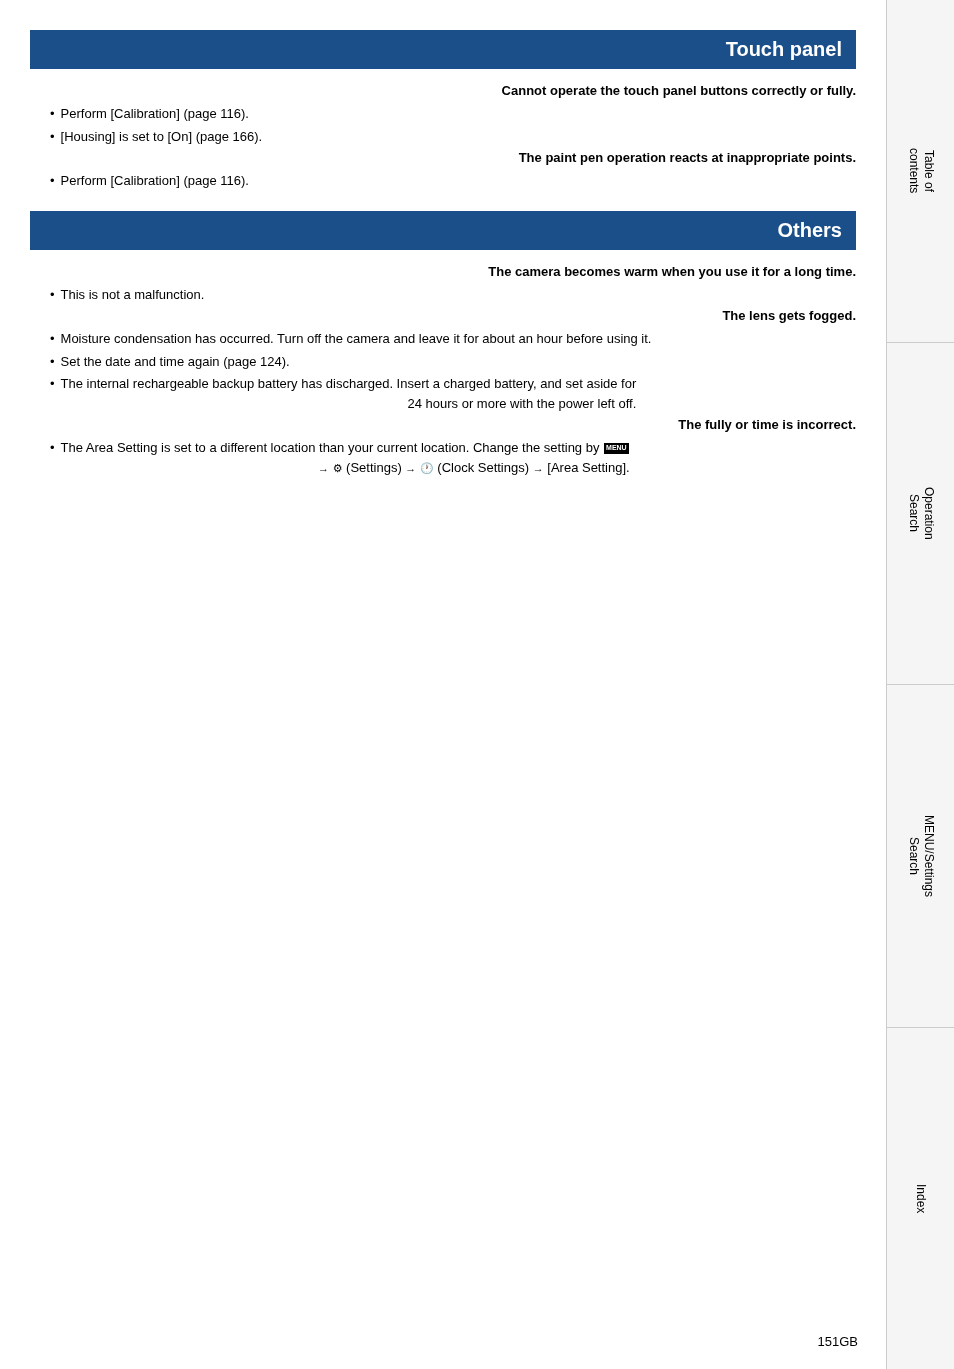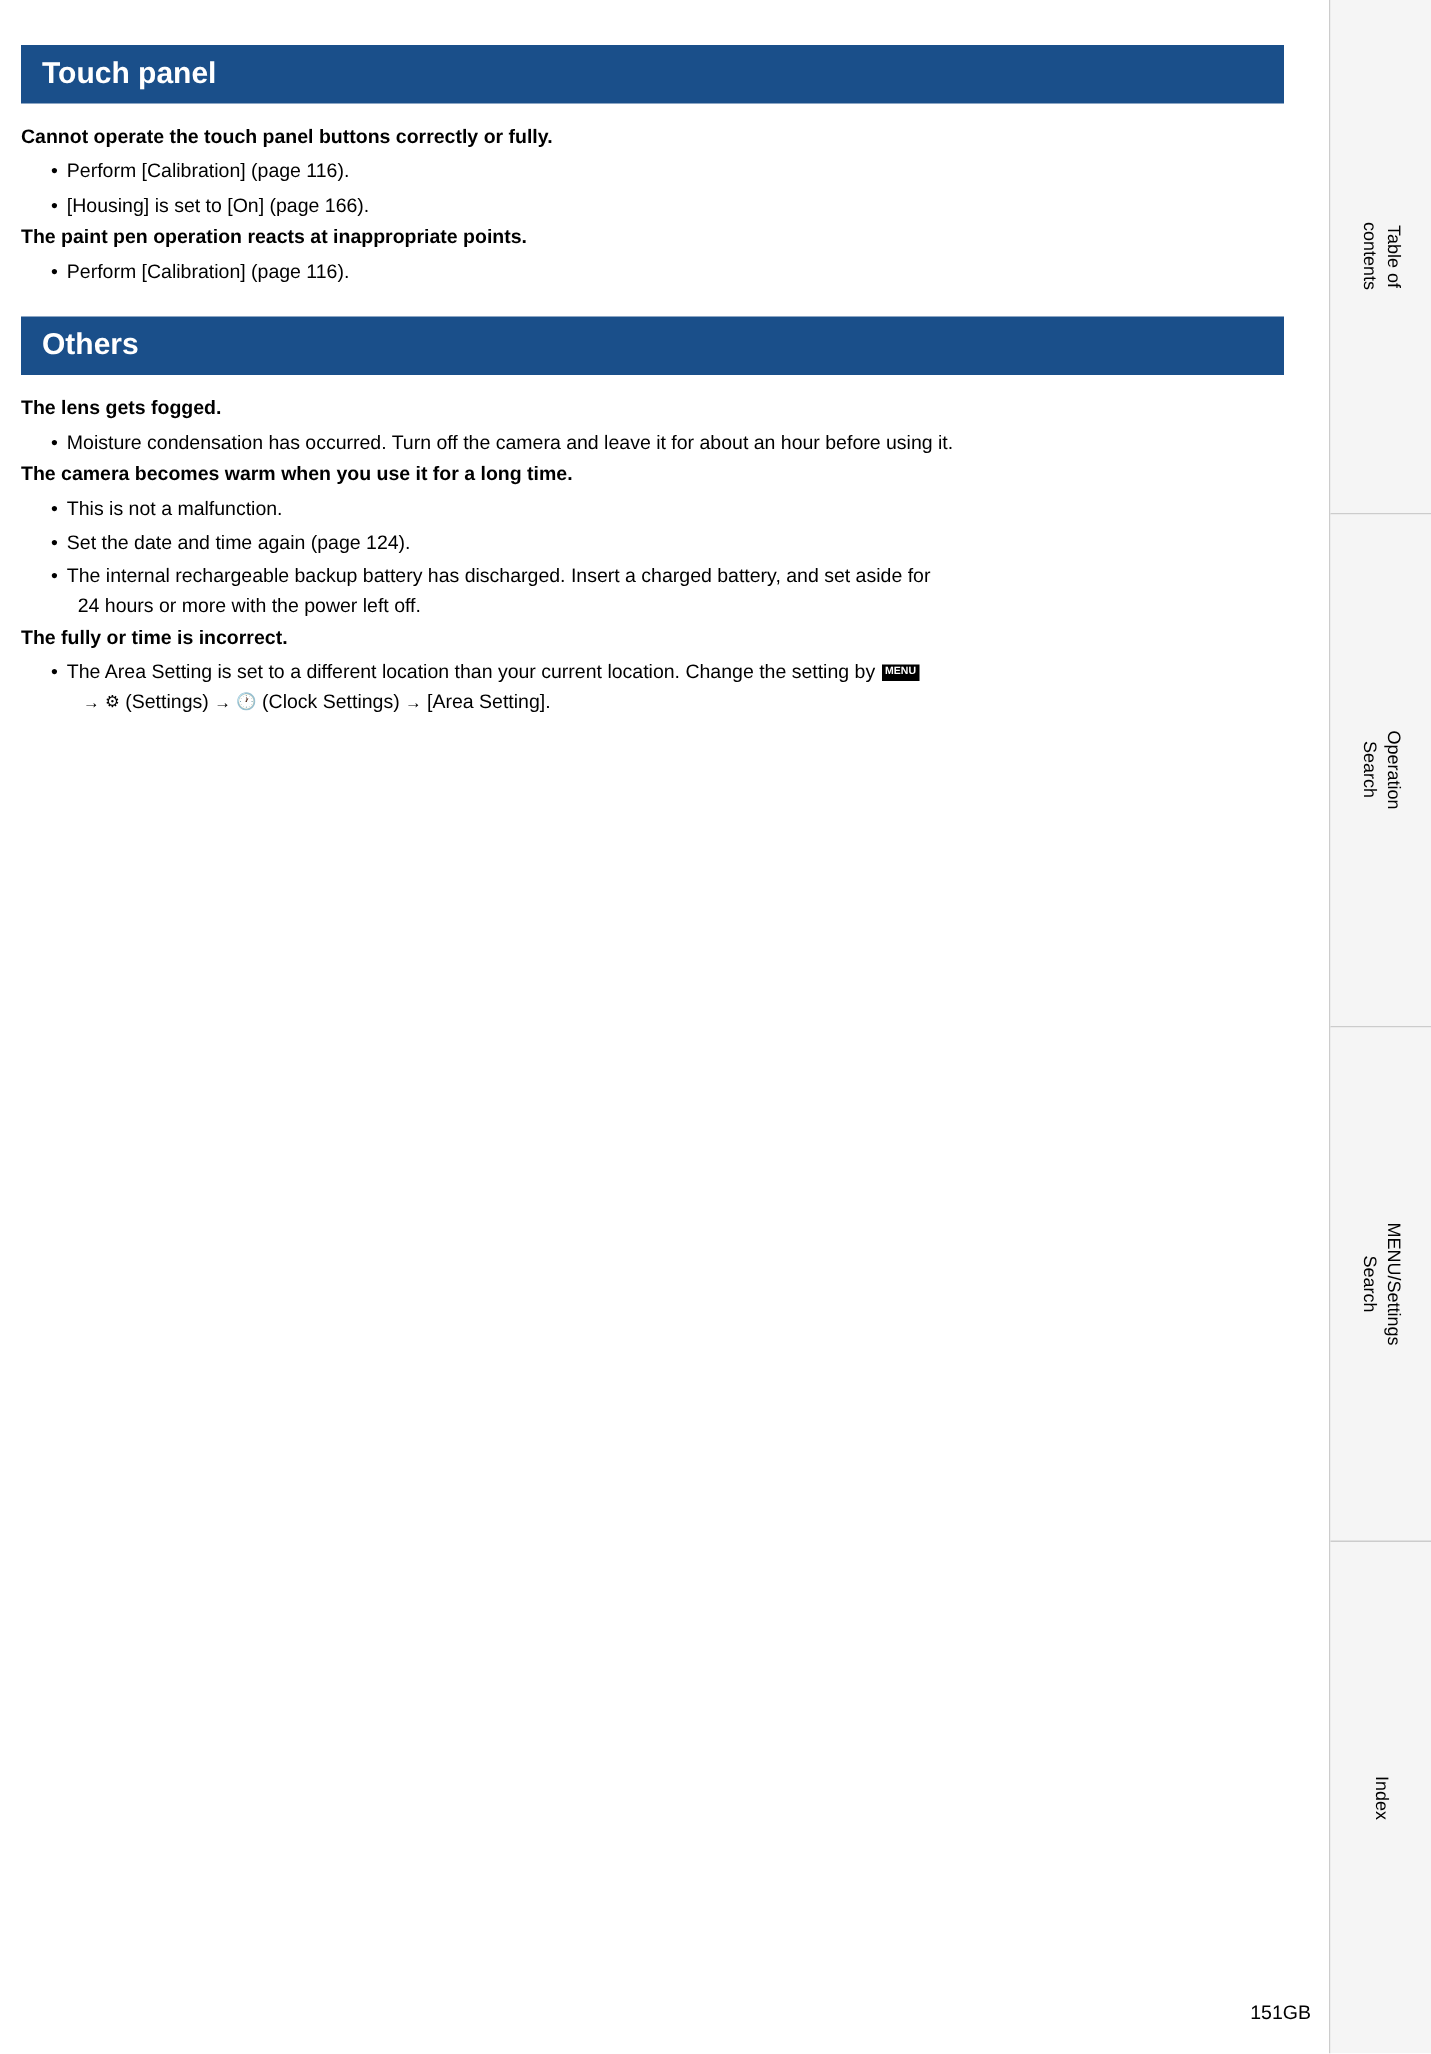--- a/index.html
+++ b/index.html
@@ -13,21 +13,22 @@
       font-size: 13px;
       background: #fff;
       color: #000;
       width: 954px;
       min-height: 1369px;
       position: relative;
     }
 
     .main-content {
       margin-right: 68px;
-      padding: 20px 30px 40px 14px;
+      padding: 20px 30px 40px 30px;
+      text-align: right;
     }
 
     .section-header {
       background-color: #1a4f8a;
       color: #fff;
       font-size: 20px;
       font-weight: bold;
       padding: 8px 14px;
       margin-bottom: 14px;
       margin-top: 10px;
@@ -61,21 +62,21 @@
       flex-shrink: 0;
     }
 
     .bullet-text {
       line-height: 1.5;
     }
 
     .page-number {
       position: absolute;
       bottom: 20px;
-      right: 80px;
+      right: 96px;
       font-size: 13px;
     }
 
     
     .sidebar {
       position: absolute;
       top: 0;
       right: 0;
       width: 68px;
       height: 100%;
@@ -162,30 +163,30 @@
       </div>
     </div>
   </div>
 
   <div class="others-section" style="margin-top: 20px;">
     <div class="section-header">
       <span>Others</span>
     </div>
 
     <div class="subsection">
+      <div class="subsection-title">The camera becomes warm when you use it for a long time.</div>
+      <div class="bullet-item">
+        <span class="bullet-text">This is not a malfunction.</span>
+      </div>
+    </div>
+
+    <div class="subsection">
       <div class="subsection-title" style="border-top: none; padding-top: 0;">The lens gets fogged.</div>
       <div class="bullet-item">
         <span class="bullet-text">Moisture condensation has occurred. Turn off the camera and leave it for about an hour before using it.</span>
-      </div>
-    </div>
-
-    <div class="subsection">
-      <div class="subsection-title">The camera becomes warm when you use it for a long time.</div>
-      <div class="bullet-item">
-        <span class="bullet-text">This is not a malfunction.</span>
       </div>
     </div>
 
     <div class="subsection">
       <div class="bullet-item">
         <span class="bullet-text">Set the date and time again (page 124).</span>
       </div>
       <div class="bullet-item">
         <span class="bullet-text">The internal rechargeable backup battery has discharged. Insert a charged battery, and set aside for<br>
         &nbsp;&nbsp;24 hours or more with the power left off.</span>

